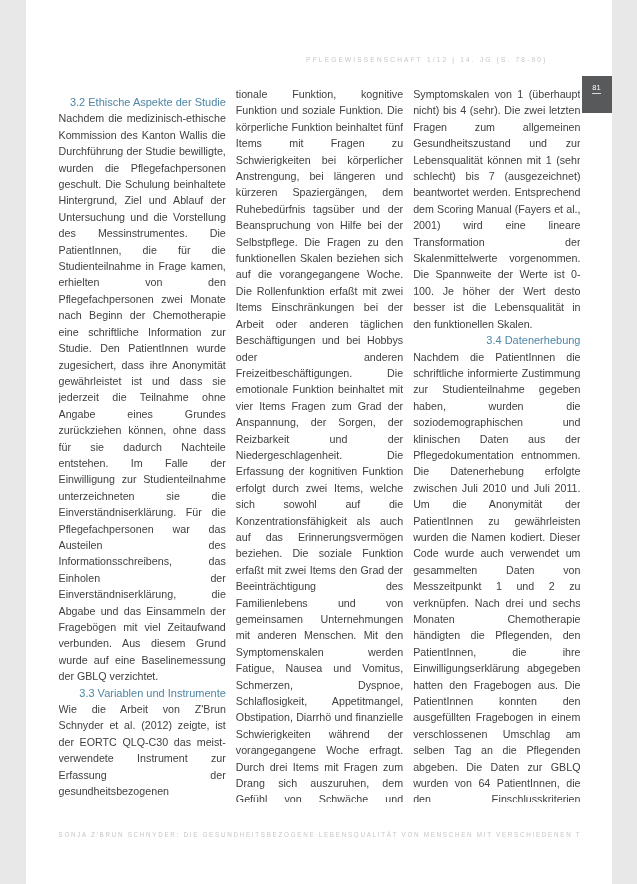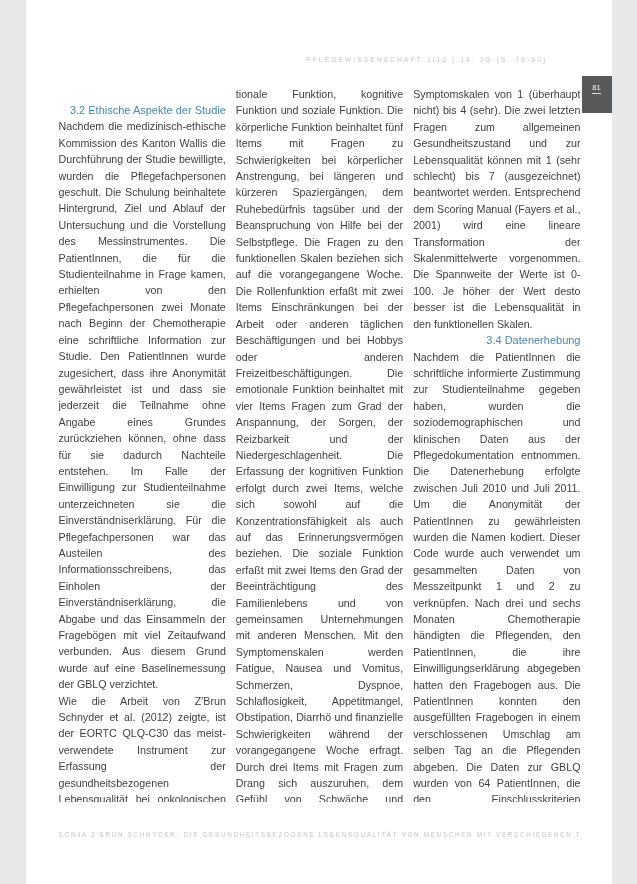--- a/index.html
+++ b/index.html
@@ -38,21 +38,21 @@
     color:var(--body-color,#3f3f3f);
     text-align:justify;
     hyphens:auto;-webkit-hyphens:auto;
   }
   .column .heading{
     color:var(--heading-color,#4e86a6);
     text-align:right;
     margin-top:0;
     font-size:11px;
   }
-  .column .heading:first-child{margin-top:16px;}
+  .column .heading:first-child{margin-top:8px;}
   .column .para{margin:0;}
   .page-footer{
     position:absolute;top:831px;left:33px;right:31px;
     font-size:6.3px;letter-spacing:1.7px;
     color:#c6c6c6;white-space:nowrap;overflow:hidden;
   }
 </style>
 </head>
 <body>
 
@@ -61,20 +61,21 @@
   <div class="running-head">PFLEGEWISSENSCHAFT 1/12 | 14. JG (S. 78-90)</div>
 
   <div class="page-badge">
     <span>81</span>
   </div>
 
   <div class="columns">
     <div class="column">
         <div class="heading">3.2 Ethische Aspekte der Studie</div>
         <div class="para">Nachdem die medizinisch-ethische Kommission des Kanton Wallis die Durchführung der Studie bewilligte, wurden die Pflegefachpersonen geschult. Die Schulung beinhaltete Hintergrund, Ziel und Ablauf der Untersuchung und die Vorstellung des Messinstrumentes. Die PatientInnen, die für die Studienteilnahme in Frage kamen, erhielten von den Pflegefachpersonen zwei Monate nach Beginn der Chemotherapie eine schriftliche Information zur Studie. Den PatientInnen wurde zugesichert, dass ihre Anonymität gewährleistet ist und dass sie jederzeit die Teilnahme ohne Angabe eines Grundes zurückziehen können, ohne dass für sie dadurch Nachteile entstehen. Im Falle der Einwilligung zur Studienteilnahme unterzeichneten sie die Einverständniserklärung. Für die Pflegefachpersonen war das Austeilen des Informationsschreibens, das Einholen der Einverständniserklärung, die Abgabe und das Einsammeln der Fragebögen mit viel Zeitaufwand verbunden. Aus diesem Grund wurde auf eine Baselinemessung der GBLQ verzichtet.</div>
+        <div class="heading">3.3 Variablen und Instrumente</div>
         <div class="para">Wie die Arbeit von Z'Brun Schnyder et al. (2012) zeigte, ist der EORTC QLQ-C30 das meist-verwendete Instrument zur Erfassung der gesundheitsbezogenen Lebensqualität bei onkologischen PatientInnen. Die Reliabilität und Validität der deutschen Version des EORTC QLQ-C30 wurde von Jocham, Dassen, Widdershoven und Halfens (2009) überprüft. Cronbach's alpha ergab für die funktionellen Skalen 0.60 und für die Symptomenskalen 0.63. Der EORTC QLQ-C30 beinhaltet 30 Items und ist unterteilt in funktionelle Skalen, Symptomskalen und je eine allgemeine Frage zur Lebensqualität und zum Gesundheitszustand. Die funktionellen Skalen umfassen körperliche Funktion, Rollenfunktion, emo-</div>
       </div>
     <div class="column">
         <div class="para">tionale Funktion, kognitive Funktion und soziale Funktion. Die körperliche Funktion beinhaltet fünf Items mit Fragen zu Schwierigkeiten bei körperlicher Anstrengung, bei längeren und kürzeren Spaziergängen, dem Ruhebedürfnis tagsüber und der Beanspruchung von Hilfe bei der Selbstpflege. Die Fragen zu den funktionellen Skalen beziehen sich auf die vorangegangene Woche. Die Rollenfunktion erfaßt mit zwei Items Einschränkungen bei der Arbeit oder anderen täglichen Beschäftigungen und bei Hobbys oder anderen Freizeitbeschäftigungen. Die emotionale Funktion beinhaltet mit vier Items Fragen zum Grad der Anspannung, der Sorgen, der Reizbarkeit und der Niedergeschlagenheit. Die Erfassung der kognitiven Funktion erfolgt durch zwei Items, welche sich sowohl auf die Konzentrationsfähigkeit als auch auf das Erinnerungsvermögen beziehen. Die soziale Funktion erfaßt mit zwei Items den Grad der Beeinträchtigung des Familienlebens und von gemeinsamen Unternehmungen mit anderen Menschen. Mit den Symptomenskalen werden Fatigue, Nausea und Vomitus, Schmerzen, Dyspnoe, Schlaflosigkeit, Appetitmangel, Obstipation, Diarrhö und finanzielle Schwierigkeiten während der vorangegangene Woche erfragt. Durch drei Items mit Fragen zum Drang sich auszuruhen, dem Gefühl von Schwäche und Müdigkeit wird Fatigue erfasst. Nausea und Vomitus wird mit zwei Items abgedeckt (Frage nach Übelkeit und Erbrechen). Schmerz wird mit zwei Items zum Grad der Schmerzen und der Beeinträchtigung des alltäglichen Lebens durch Schmerzen eingeschätzt. Die übrigen Symptome werden mit je einem Item erfaßt. Der Wertebereich für die Symptome liegt zwischen 0-100. Je höher der Wert ist, desto ausgeprägter sind die Symptome (Fayers et al., 2001). Die Antwortkategorien reichen bei den funktionellen Skalen und bei den</div>
       </div>
     <div class="column">
         <div class="para">Symptomskalen von 1 (überhaupt nicht) bis 4 (sehr). Die zwei letzten Fragen zum allgemeinen Gesundheitszustand und zur Lebensqualität können mit 1 (sehr schlecht) bis 7 (ausgezeichnet) beantwortet werden. Entsprechend dem Scoring Manual (Fayers et al., 2001) wird eine lineare Transformation der Skalenmittelwerte vorgenommen. Die Spannweite der Werte ist 0-100. Je höher der Wert desto besser ist die Lebensqualität in den funktionellen Skalen.</div>
         <div class="heading">3.4 Datenerhebung</div>
         <div class="para">Nachdem die PatientInnen die schriftliche informierte Zustimmung zur Studienteilnahme gegeben haben, wurden die soziodemographischen und klinischen Daten aus der Pflegedokumentation entnommen. Die Datenerhebung erfolgte zwischen Juli 2010 und Juli 2011. Um die Anonymität der PatientInnen zu gewährleisten wurden die Namen kodiert. Dieser Code wurde auch verwendet um gesammelten Daten von Messzeitpunkt 1 und 2 zu verknüpfen. Nach drei und sechs Monaten Chemotherapie händigten die Pflegenden, den PatientInnen, die ihre Einwilligungserklärung abgegeben hatten den Fragebogen aus. Die PatientInnen konnten den ausgefüllten Fragebogen in einem verschlossenen Umschlag am selben Tag an die Pflegenden abgeben. Die Daten zur GBLQ wurden von 64 PatientInnen, die den Einschlusskriterien entsprachen nach drei Monaten Chemotherapie (t0) erfasst. Nach sechs Monaten Chemotherapie (t1) wurden die Daten bei 39 PatientInnen erneut mit dem EORTC QLQ-C30 erhoben.</div>
       </div>

